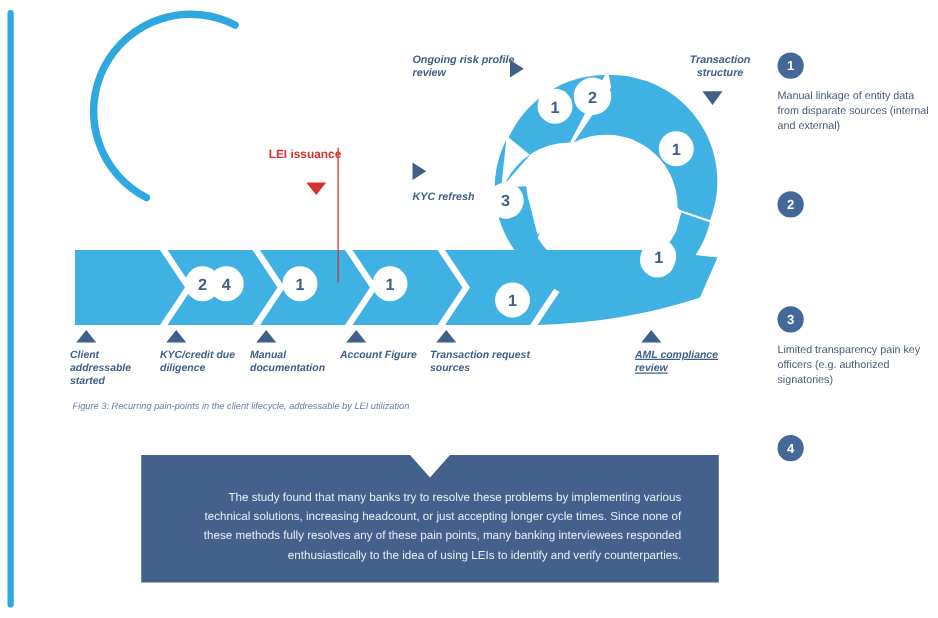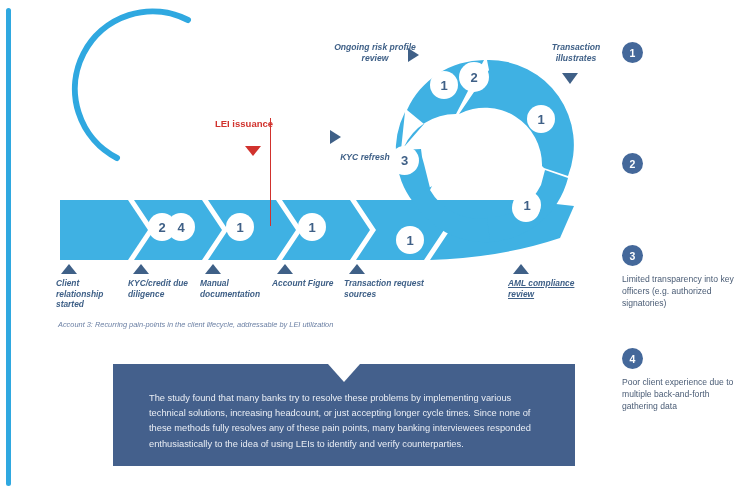--- a/index.html
+++ b/index.html
@@ -91,21 +91,20 @@
   }
 
   
   .arc-label {
     position: absolute;
     font-size: 8.6px;
     line-height: 11.4px;
     font-style: italic;
     font-weight: bold;
     color: #3f6087;
-    text-align: center;
   }
   #label-ongoing-risk { left: 330px; top: 42px; width: 90px; }
   #label-kyc-refresh  { left: 330px; top: 152px; width: 70px; }
   #label-transaction-execution { left: 534px; top: 42px; width: 84px; text-align: center; }
 
   .arc-marker-right {
     position: absolute;
     width: 0; height: 0;
     border-top: 7px solid transparent;
     border-bottom: 7px solid transparent;
@@ -190,20 +189,21 @@
     border-top: 18px solid #ffffff;
   }
   #quote-text {
     position: absolute;
     left: 36px;
     top: 27px;
     width: 396px;
     font-size: 9.3px;
     line-height: 15.2px;
     color: #e9edf4;
+    text-align: right;
   }
 
   
   #pain-points-sidebar {
     position: absolute;
     left: 622px;
     top: 42px;
     width: 122px;
   }
   .pain-point { position: absolute; width: 122px; }
@@ -298,69 +298,69 @@
   <div id="lei-issuance-triangle"></div>
   <div id="lei-issuance-line"></div>
 </div>
 
 <div class="arc-label" id="label-ongoing-risk">Ongoing risk profile review</div>
 <div class="arc-marker-right" id="marker-ongoing-risk"></div>
 
 <div class="arc-label" id="label-kyc-refresh">KYC refresh</div>
 <div class="arc-marker-right" id="marker-kyc-refresh"></div>
 
-<div class="arc-label" id="label-transaction-execution">Transaction illustrates</div>
+<div class="arc-label" id="label-transaction-execution">Transaction structure</div>
 <div id="marker-transaction-execution"></div>
 
 <div class="badge" style="left:148px; top:213px; width:28px; height:28px;">2</div>
 <div class="badge" style="left:167px; top:213px; width:28px; height:28px;">4</div>
 <div class="badge" style="left:226px; top:213px; width:28px; height:28px;">1</div>
 <div class="badge" style="left:298px; top:213px; width:28px; height:28px;">1</div>
 <div class="badge" style="left:396px; top:226px; width:28px; height:28px;">1</div>
 <div class="badge" style="left:512px; top:194px; width:28px; height:28px;">1</div>
 
 <div class="badge" style="left:430px; top:71px; width:28px; height:28px;">1</div>
 <div class="badge" style="left:459px; top:62px; width:30px; height:30px;">2</div>
 <div class="badge" style="left:390px; top:146px; width:29px; height:29px;">3</div>
 <div class="badge" style="left:527px; top:105px; width:28px; height:28px;">1</div>
 <div class="badge" style="left:513px; top:191px; width:28px; height:28px;">1</div>
 
 <div class="stage-marker" style="left:61px; top:264px;"></div>
-<div class="stage-label" style="left:56px; top:278px; width:64px;">Client relationship started</div>
+<div class="stage-label" style="left:56px; top:278px; width:64px;">Client addressable started</div>
 
 <div class="stage-marker" style="left:133px; top:264px;"></div>
 <div class="stage-label" style="left:128px; top:278px; width:66px;">KYC/credit due diligence</div>
 
 <div class="stage-marker" style="left:205px; top:264px;"></div>
 <div class="stage-label" style="left:200px; top:278px; width:62px;">Manual documentation</div>
 
 <div class="stage-marker" style="left:277px; top:264px;"></div>
 <div class="stage-label" style="left:272px; top:278px; width:62px;">Account Figure</div>
 
 <div class="stage-marker" style="left:349px; top:264px;"></div>
 <div class="stage-label" style="left:344px; top:278px; width:92px;">Transaction request sources</div>
 
 <div class="stage-marker" style="left:513px; top:264px;"></div>
 <div class="stage-label" style="left:508px; top:278px; width:92px;text-decoration:underline;">AML compliance review</div>
 
-<div id="figure-caption">Account 3: Recurring pain-points in the client lifecycle, addressable by LEI utilization</div>
+<div id="figure-caption">Figure 3: Recurring pain-points in the client lifecycle, addressable by LEI utilization</div>
 
 <div id="quote-box">
   <div id="quote-notch"></div>
   <div id="quote-text">The study found that many banks try to resolve these problems by implementing various technical solutions, increasing headcount, or just accepting longer cycle times. Since none of these methods fully resolves any of these pain points, many banking interviewees responded enthusiastically to the idea of using LEIs to identify and verify counterparties.</div>
 </div>
 
 <div id="pain-points-sidebar">
   <div class="pain-point" style="top:0px;">
     <div class="pain-point-circle">1</div>
+    <div class="pain-point-text">Manual linkage of entity data from disparate sources (internal and external)</div>
   </div>
   <div class="pain-point" style="top:111px;">
     <div class="pain-point-circle">2</div>
   </div>
   <div class="pain-point" style="top:203px;">
     <div class="pain-point-circle">3</div>
-    <div class="pain-point-text">Limited transparency into key officers (e.g. authorized signatories)</div>
+    <div class="pain-point-text">Limited transparency pain key officers (e.g. authorized signatories)</div>
   </div>
   <div class="pain-point" style="top:306px;">
     <div class="pain-point-circle">4</div>
-    <div class="pain-point-text">Poor client experience due to multiple back-and-forth gathering data</div>
   </div>
 </div>
 
 </body></html>

